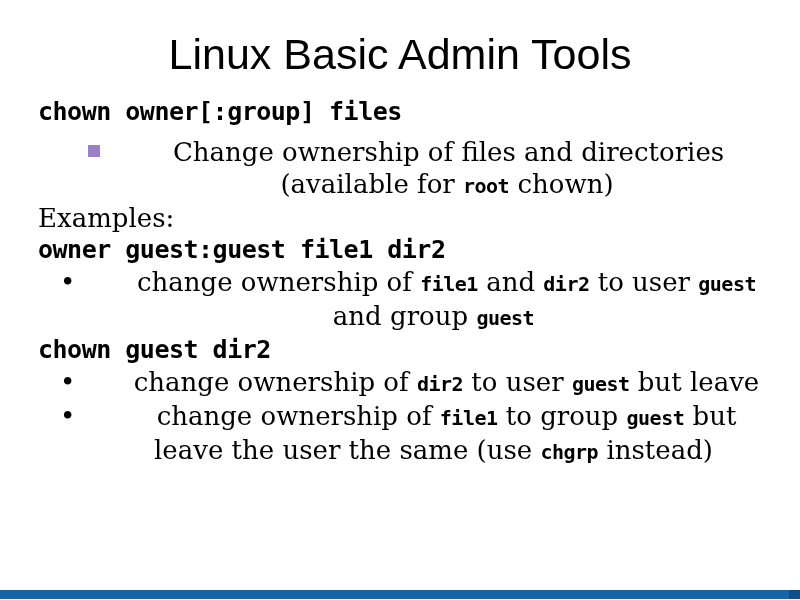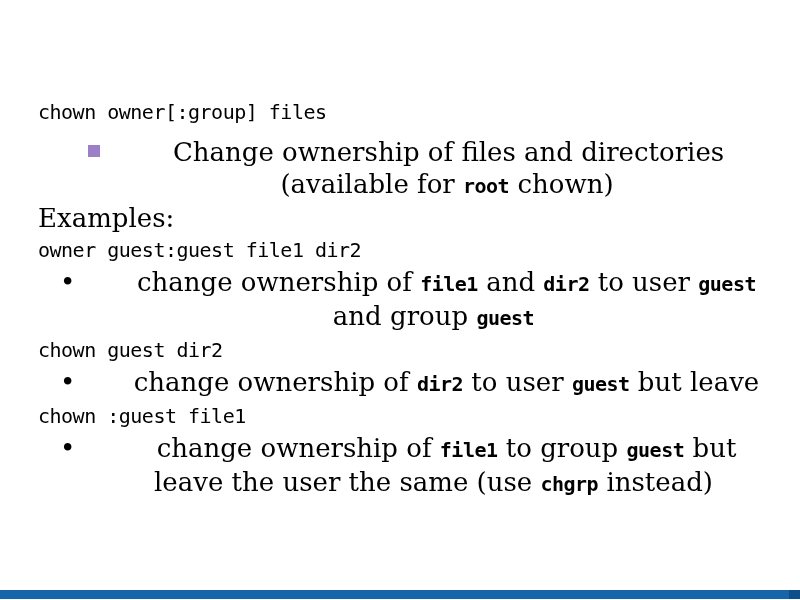--- a/index.html
+++ b/index.html
@@ -21,22 +21,22 @@
     letter-spacing:0px;
     color:#000;
     white-space:nowrap;
   }
   .body{
     position:absolute;
     top:96px;left:38px;right:10px;
   }
   .cmd{
     font-family:"DejaVu Sans Mono", monospace;
-    font-weight:normal;
-    font-size:20px;
+    font-weight:bold;
+    font-size:25px;
     line-height:32px;
     letter-spacing:-0.5px;
     white-space:nowrap;
   }
   .plain{
     font-size:26px;
     line-height:32px;
     white-space:nowrap;
   }
   .item{
@@ -77,40 +77,40 @@
   .footer-bar-end{
     position:absolute;
     right:0;top:590px;
     width:11px;height:9px;
   }
 </style>
 </head>
 <body>
 
 <div class="slide">
+  <div class="title">Linux Basic Admin Tools</div>
   <div class="body">
       <div class="cmd">chown owner[:group] files</div>
       <div class="item sq">
         <span class="sq-bullet" style="background: rgb(155, 128, 200);"></span>
         <div class="line first"><span class="serif">Change ownership of files and directories</span></div>
         <div class="line"><span class="serif">(available for </span><span class="mono">root</span><span class="serif"> chown)</span></div>
       </div>
       <div class="plain">Examples:</div>
       <div class="cmd">owner guest:guest file1 dir2</div>
       <div class="item dot">
         <span class="dot-bullet">•</span>
         <div class="line first"><span class="serif">change ownership of </span><span class="mono">file1</span><span class="serif"> and </span><span class="mono">dir2</span><span class="serif"> to user </span><span class="mono">guest</span></div>
         <div class="line"><span class="serif">and group </span><span class="mono">guest</span></div>
       </div>
       <div class="cmd">chown guest dir2</div>
       <div class="item dot">
         <span class="dot-bullet">•</span>
         <div class="line first"><span class="serif">change ownership of </span><span class="mono">dir2</span><span class="serif"> to user </span><span class="mono">guest</span><span class="serif"> but leave</span></div>
       </div>
-      <div class="cmd">chown :guest file1</div>
       <div class="item dot">
         <span class="dot-bullet">•</span>
         <div class="line first"><span class="serif">change ownership of </span><span class="mono">file1</span><span class="serif"> to group </span><span class="mono">guest</span><span class="serif"> but</span></div>
         <div class="line"><span class="serif">leave the user the same (use </span><span class="mono">chgrp</span><span class="serif"> instead)</span></div>
       </div>
     </div>
   <div class="footer-bar" style="background: rgb(21, 101, 168);"></div>
   <div class="footer-bar-end" style="background: rgb(13, 79, 139);"></div>
 </div>
 

